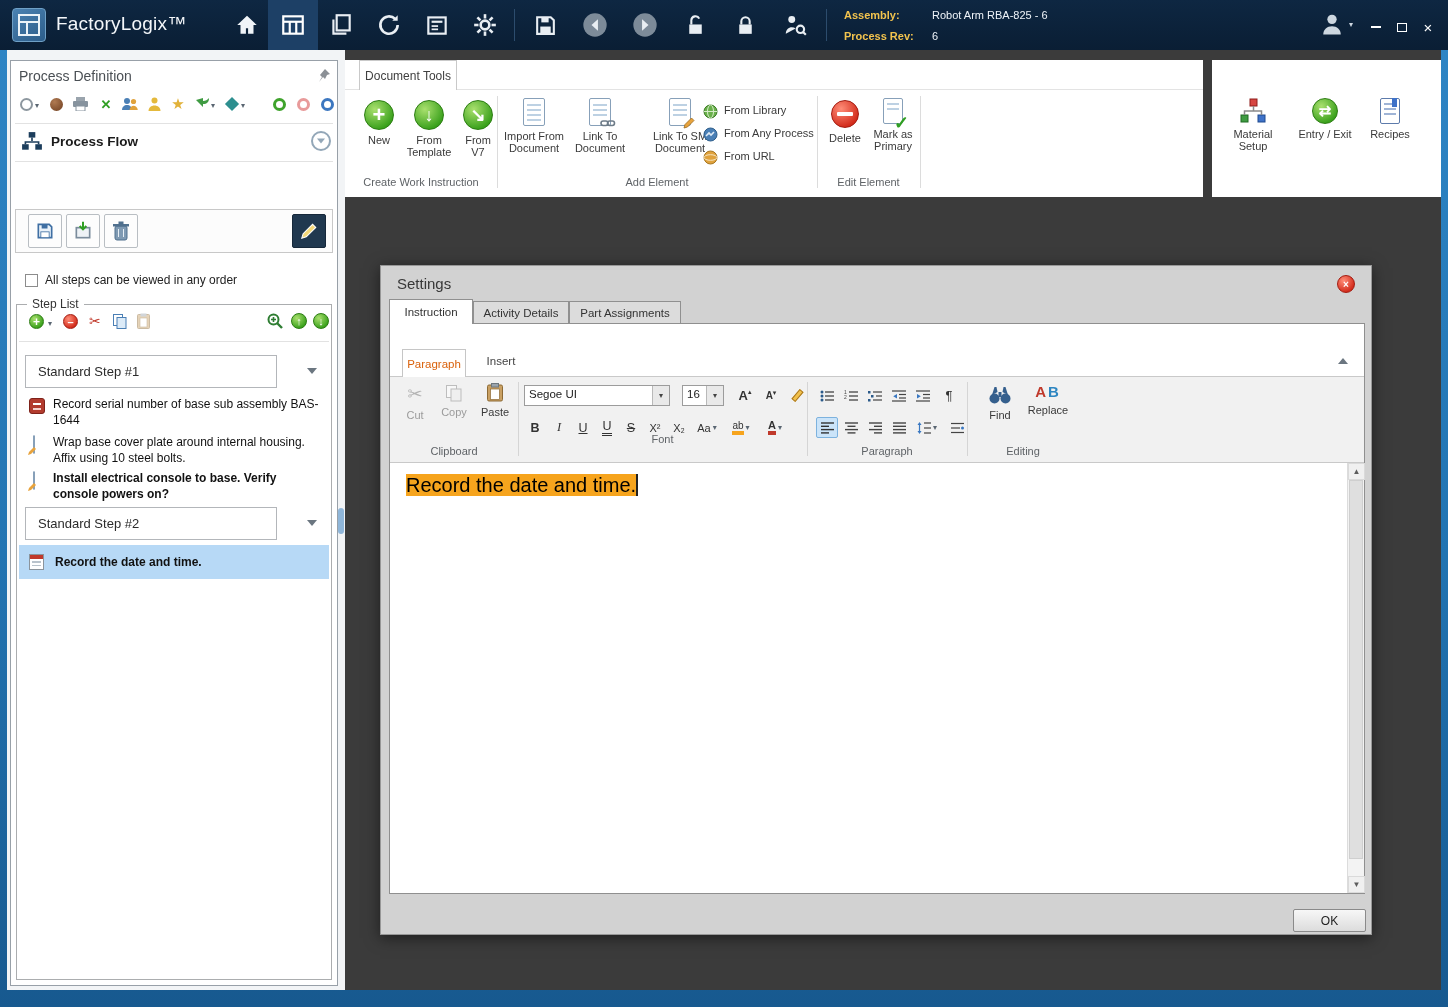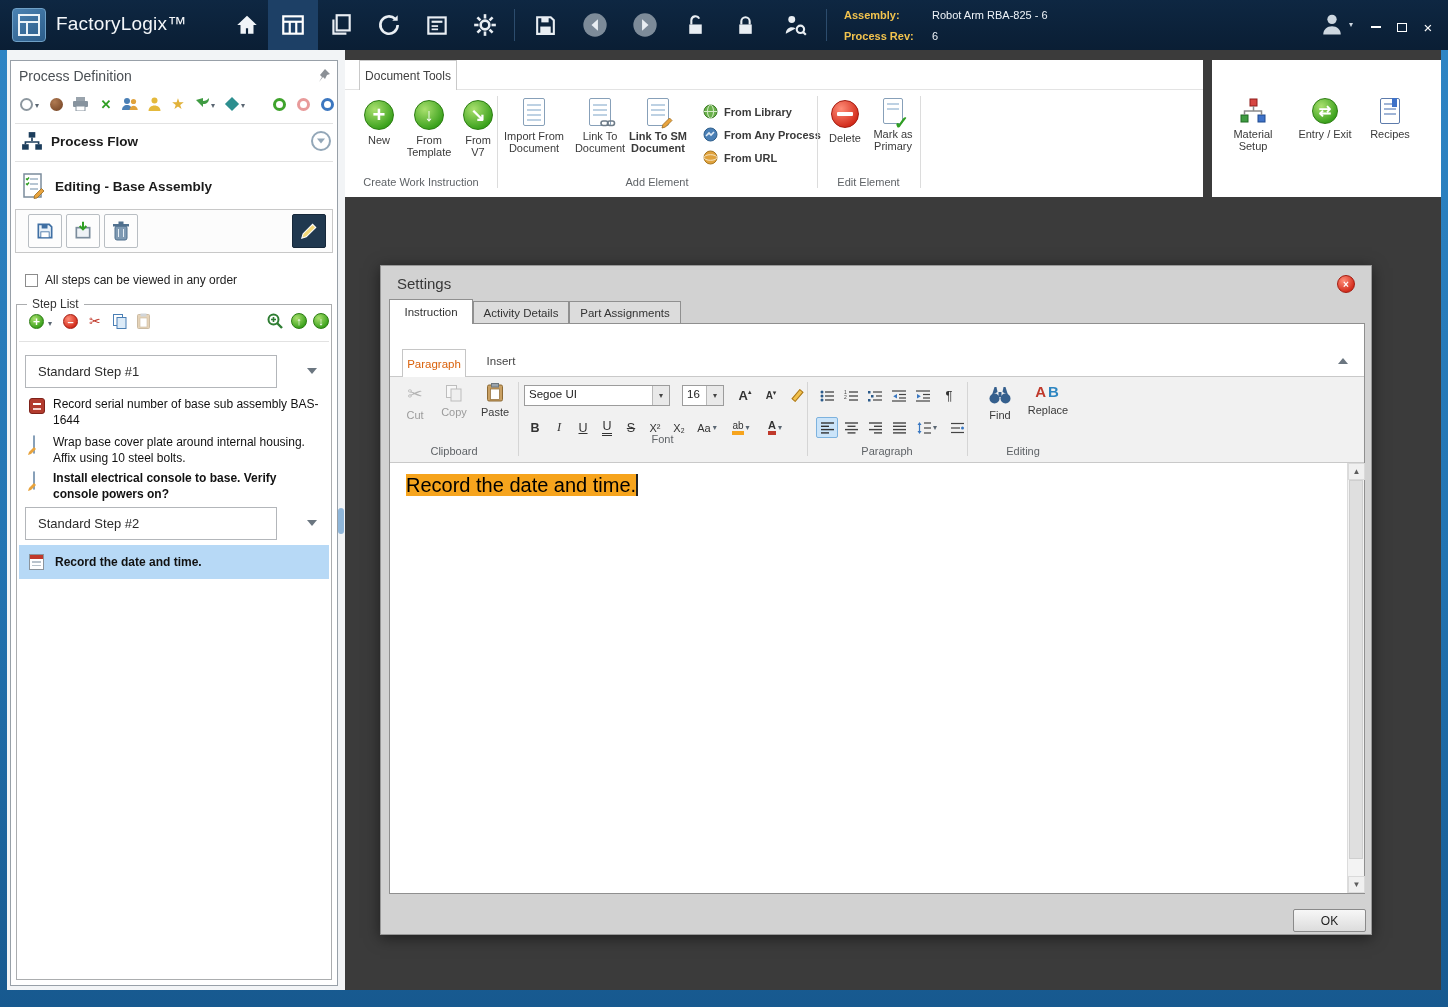--- a/index.html
+++ b/index.html
@@ -39,21 +39,21 @@
 .sel-row { background:#b7d9f6; }
 
 .grn-c { border-radius:50%; background:radial-gradient(circle at 35% 30%,#a9e06e,#39a01b 75%); border:1px solid #2c7d12; color:#fff; display:inline-flex; align-items:center; justify-content:center; font-weight:bold; }
 .red-c { border-radius:50%; background:radial-gradient(circle at 35% 30%,#ff8d78,#d22a1a 75%); border:1px solid #a31b10; color:#fff; display:inline-flex; align-items:center; justify-content:center; font-weight:bold; }
 .doc { background:#fff; border:1px solid #87a0b9; border-radius:2px; position:relative; }
 .doc i { position:absolute; left:3px; right:3px; height:2px; background:#bdd1e3; }
 
 .main { left:345px; top:50px; width:1096px; height:940px; background:#3b3b3b; }
 .ribbon { background:#fff; }
 .bigbtn { position:absolute; display:flex; flex-direction:column; align-items:center; gap:4px; font-size:11px; line-height:12px; color:#3a3a3a; text-align:center; }
-.smallbtn { position:absolute; display:flex; align-items:center; gap:6px; font-size:11px; color:#3a3a3a;font-weight:bold; }
+.smallbtn { position:absolute; display:flex; gap:6px; font-size:11px; color:#3a3a3a; }
 .glabel { position:absolute; font-size:11px; color:#5f6367; text-align:center; }
 .vsep { position:absolute; width:1px; background:#dcdcdc; }
 .rtab { background:#fff; border:1px solid #c9c9c9; border-bottom:none; display:flex; align-items:center; justify-content:center; font-size:12px; color:#404040; }
 
 .dialog { background:#d2d2d2; border:1px solid #979797; box-shadow:0 3px 14px rgba(0,0,0,.5); }
 .dtab { position:absolute; display:flex; align-items:center; justify-content:center; font-size:11.5px; color:#333; border:1px solid #909090; }
 .dtab.on { background:#fff; border-bottom:none; z-index:3; }
 .dtab.off { background:#dcdcdc; }
 .cpanel { background:#fff; border:1px solid #8f8f8f; }
 .toolband { background:#f1f1f1; border-top:1px solid #c9c9c9; border-bottom:1px solid #c9c9c9; }
@@ -269,34 +269,20 @@
           <path d="M10 6v3M4 12v-2h12v2" stroke="#1c3e5c" fill="none" stroke-width="1.5"></path>
         </svg>
       <span class="ab" style="left:40px; top:7px; font-size:13.5px; font-weight:bold; color:#1b1b1b;">Process Flow</span>
       <span class="ab" style="left:300px; top:4px; width:20px; height:20px; border:2px solid #93a7b8; border-radius:50%; display:flex; align-items:center; justify-content:center;">
           <span class="tri-down" style="border-top-color:#93a7b8; transform:scale(.8);"></span>
         </span>
     </div>
 
     <div class="ab hdiv" style="left:4px; right:4px; top:100px;"></div>
 
-    <div class="ab" style="left:0; top:108px; width:326px; height:34px;">
-      <span class="ab" style="left:12px; top:4px; width:22px; height:26px;">
-        <svg width="22" height="26" viewBox="0 0 22 26">
-            <rect x="1" y="1" width="17" height="23" fill="#fff" stroke="#7b8c9c" stroke-width="1.5"></rect>
-            <line x1="7" y1="6" x2="15" y2="6" stroke="#9fb3c4" stroke-width="1.5"></line>
-            <line x1="7" y1="11" x2="15" y2="11" stroke="#9fb3c4" stroke-width="1.5"></line>
-            <line x1="7" y1="16" x2="15" y2="16" stroke="#9fb3c4" stroke-width="1.5"></line>
-            <path d="M3 5.5l1.2 1.2L6 4.5" stroke="#2f9e22" fill="none" stroke-width="1.4"></path>
-            <path d="M3 10.5l1.2 1.2L6 9.5" stroke="#2f9e22" fill="none" stroke-width="1.4"></path>
-            <path d="M14 25 21 18l-2.5-2.5-7 7-0.5 3z" fill="#e8a33d" stroke="#9a6b1f" stroke-width="0.8"></path>
-          </svg>
-      </span>
-      <span class="ab" style="left:44px; top:10px; font-size:13.5px; font-weight:bold; color:#1b1b1b;">Editing - Base Assembly</span>
-    </div>
 
     <div class="ab" style="left:4px; top:148px; width:318px; height:44px; border:1px solid #c8c8c8; background:#fcfcfc;">
       <div class="ab sq-btn" style="left:12px; top:4px;">
         <svg width="20" height="20" viewBox="0 0 24 24">
             <path d="M4 4h13l3 3v13H4z" fill="#eaf2fa" stroke="#3f6fa3" stroke-width="2"></path>
             <rect x="8" y="4" width="7" height="5" fill="#3f6fa3"></rect>
             <rect x="7" y="13" width="10" height="7" fill="#fff" stroke="#3f6fa3"></rect>
           </svg>
       </div>
       <div class="ab sq-btn" style="left:50px; top:4px;">
@@ -449,21 +435,21 @@
           <i style="top:5px;"></i>
           <i style="top:10px;"></i>
           <i style="top:15px;"></i>
           <svg width="16" height="12" style="position:absolute; right:-6px; bottom:-4px;">
             <rect x="1" y="4" width="7" height="4.5" rx="2.2" fill="none" stroke="#6d7b88" stroke-width="1.6"></rect>
             <rect x="7.5" y="4" width="7" height="4.5" rx="2.2" fill="none" stroke="#6d7b88" stroke-width="1.6"></rect>
           </svg>
         </span>
       <span>Link To Document</span>
     </div>
-    <div class="bigbtn" style="left:282px; top:38px; width:62px;font-weight:bold;">
+    <div class="bigbtn" style="left:304px; top:38px; width:62px;">
       <span class="doc" style="width:22px; height:28px;">
           <i style="top:5px;"></i>
           <i style="top:10px;"></i>
           <i style="top:15px;"></i>
           <svg width="12" height="12" style="position:absolute; right:-5px; bottom:-4px;">
             <path d="M1 11l1-3.5L8.5 1l2.5 2.5L4.5 10z" fill="#e8a33d" stroke="#9a6b1f" stroke-width="0.8"></path>
           </svg>
         </span>
       <span>Link To SM Document</span>
     </div>

